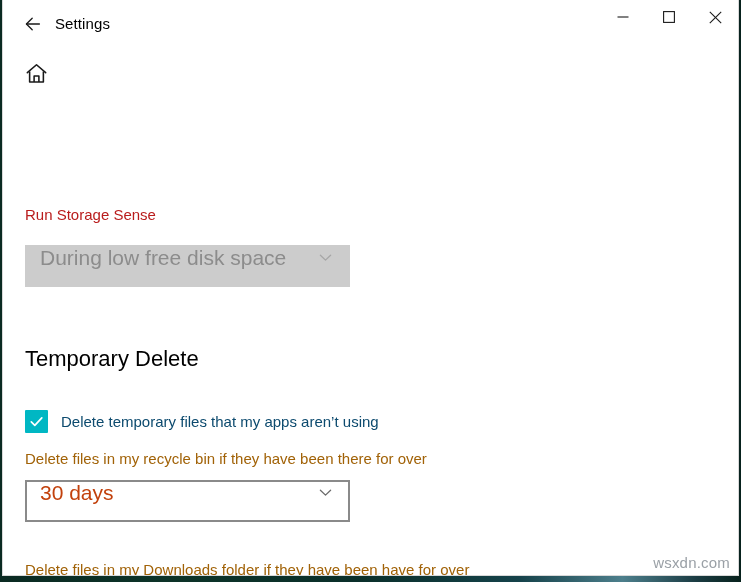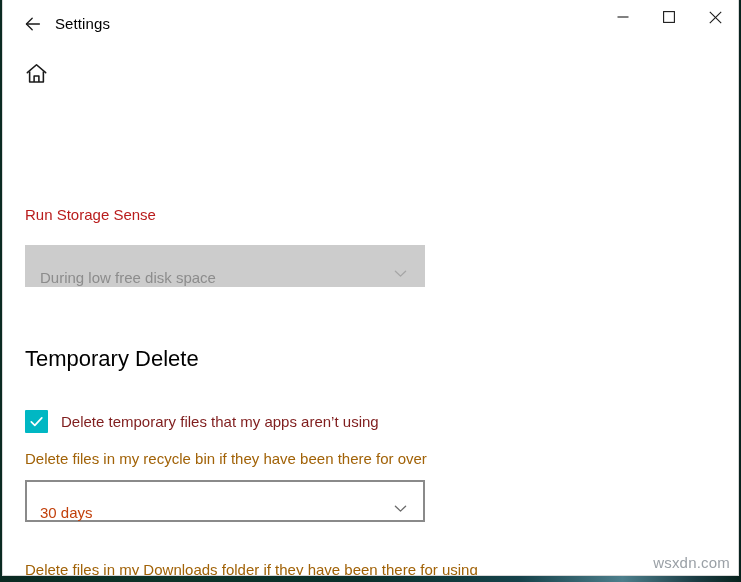--- a/index.html
+++ b/index.html
@@ -121,27 +121,27 @@
     font-size: 15px;
     color: #b91c1c;
     line-height: 20px;
     margin-top: -4px;
   }
 
   
   .combo {
     position: absolute;
     left: 22px;
-    width: 400px;
+    width: 325px;
     height: 42px;
     display: flex;
-    align-items: flex-end;
+    align-items: flex-start;
     justify-content: space-between;
     padding: 0 10px 0 13px;
-    font-size: 15px;
+    font-size: 21px;
     cursor: default;
   }
   .combo.enabled {
     background: #ffffff;
     border: 2px solid #8a8a8a;
     color: #c2410c;
   }
   .combo.disabled {
     background: #cccccc;
     border: 2px solid #cccccc;
@@ -174,21 +174,21 @@
   }
   .checkbox {
     width: 23px; height: 23px;
     flex: 0 0 auto;
     display: flex; align-items: center; justify-content: center;
     border-radius: 1px;
   }
   .checkrow .cb-label {
     margin-left: 13px;
     font-size: 15px;
-    color: #7f1d1d;
+    color: #0c4a6e;
     line-height: 1;
   }
 
   .field-label {
     position: absolute;
     left: 22px;
     font-size: 15px;
     color: #a16207;
     line-height: 1;
   }
@@ -293,19 +293,19 @@
 
       <div class="combo enabled" id="combo-recycle">
         <span class="val">30 days</span>
         <span class="chev">
           <svg width="17" height="17" viewBox="0 0 17 17">
             <path d="M3.4 6.2 L8.5 11.1 L13.6 6.2" fill="none" stroke="#6b6b6b" stroke-width="1.3" stroke-linecap="round" stroke-linejoin="round"></path>
           </svg>
         </span>
       </div>
 
-      <div class="field-label" id="label-downloads">Delete files in my Downloads folder if they have been there for using</div>
+      <div class="field-label" id="label-downloads">Delete files in my Downloads folder if they have been have for over</div>
 
     </div>
   </div>
 
   <div class="watermark">wsxdn.com</div>
 </div>
 
 </body></html>

